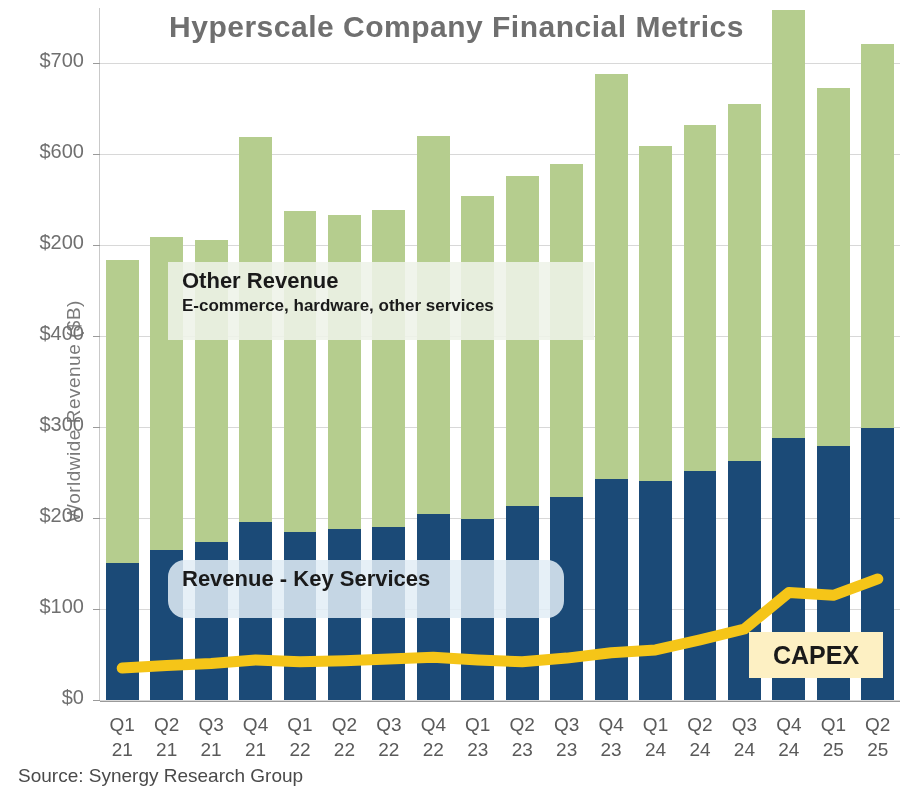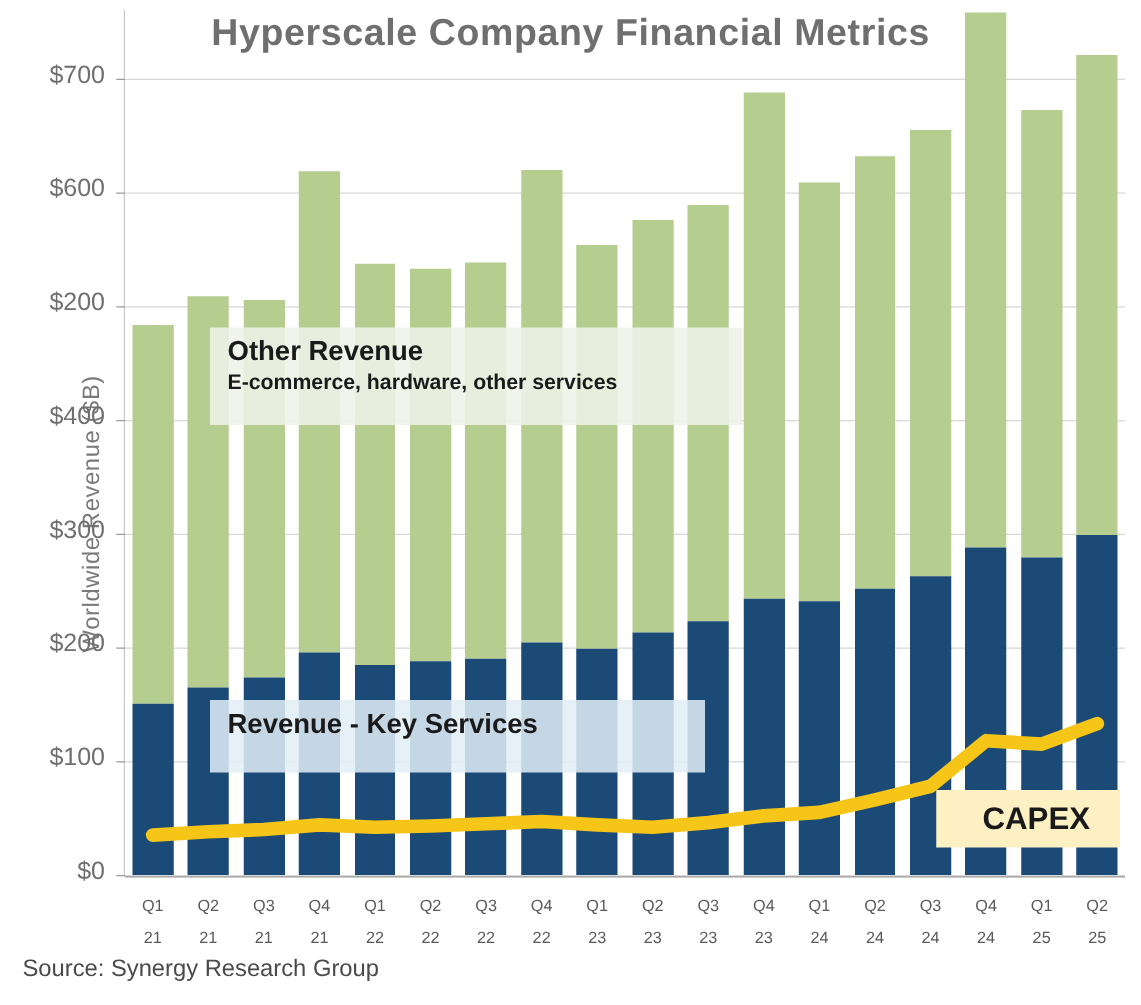--- a/index.html
+++ b/index.html
@@ -107,21 +107,21 @@
   .bar-bottom {
     position: absolute;
     width: 100%;
     bottom: 0;
     background: #1b4a77;
   }
   .xtick {
     position: absolute;
     top: 704px;
     text-align: center;
-    font-size: 13px;
+    font-size: 19px;
     color: #5a5a5a;
     font-family: "Liberation Sans", sans-serif;
     line-height: 25px;
   }
   #capex-line {
     position: absolute;
     left: 0; top: 0;
     width: 800px;
     height: 692px;
     pointer-events: none;
@@ -135,20 +135,21 @@
     left: 168px;
     top: 262px;
     background: rgba(238,242,232,0.88);
     width: 400px;
   }
   #annot-key {
     left: 168px;
     top: 560px;
     background: rgba(226,237,246,0.86);
     width: 370px;
+    border-radius: 17px;
   }
   .annot-title {
     font-size: 22px;
     font-weight: bold;
     color: #1a1a1a;
     margin-bottom: 2px;
   }
   .annot-sub {
     font-size: 17px;
     font-weight: bold;
@@ -161,21 +162,20 @@
     width: 134px;
     height: 46px;
     background: #fdf0c3;
     display: flex;
     align-items: center;
     justify-content: center;
     font-size: 25px;
     font-weight: bold;
     color: #1a1a1a;
     font-family: "Liberation Sans", sans-serif;
-    padding-left: 13px;
   }
   #source-note {
     position: absolute;
     left: 18px;
     top: 765px;
     font-size: 19px;
     color: #4a4a4a;
     font-family: "Liberation Sans", sans-serif;
   }
 </style>

